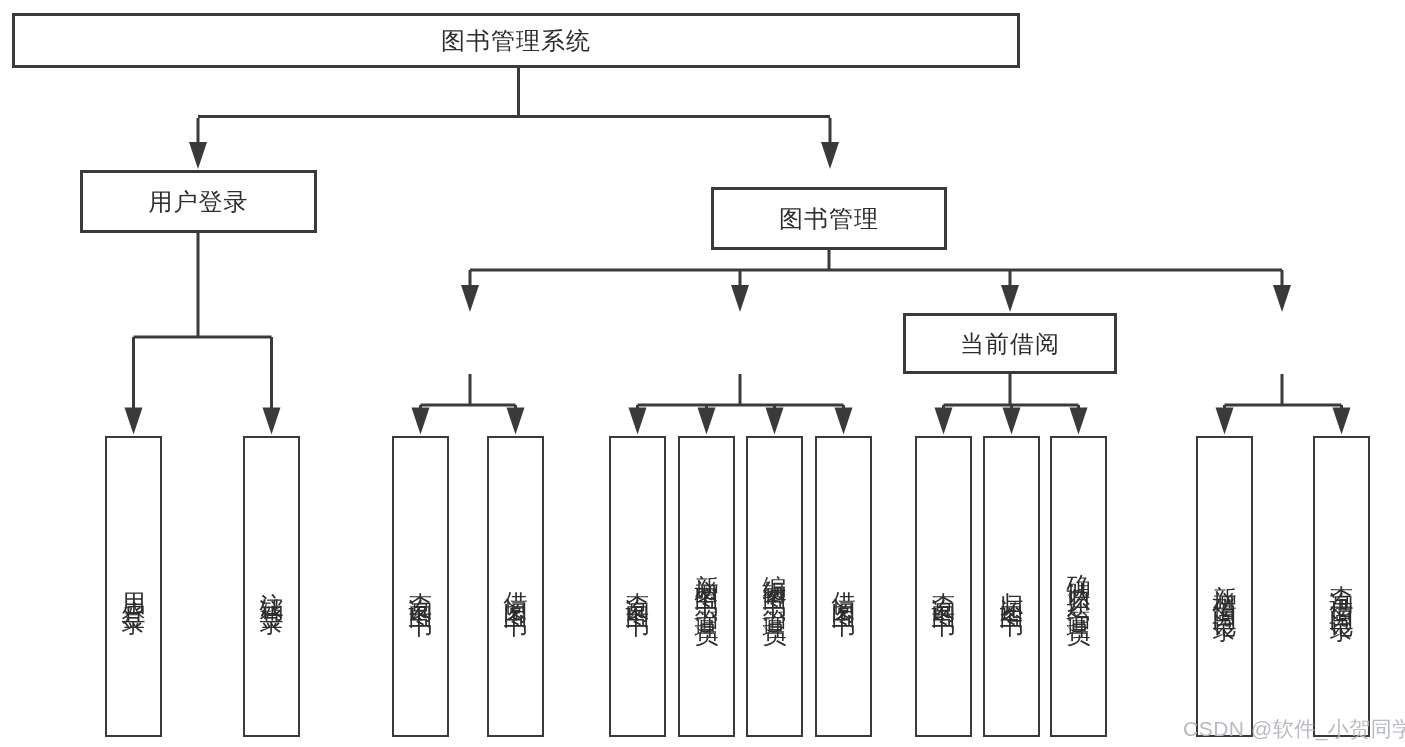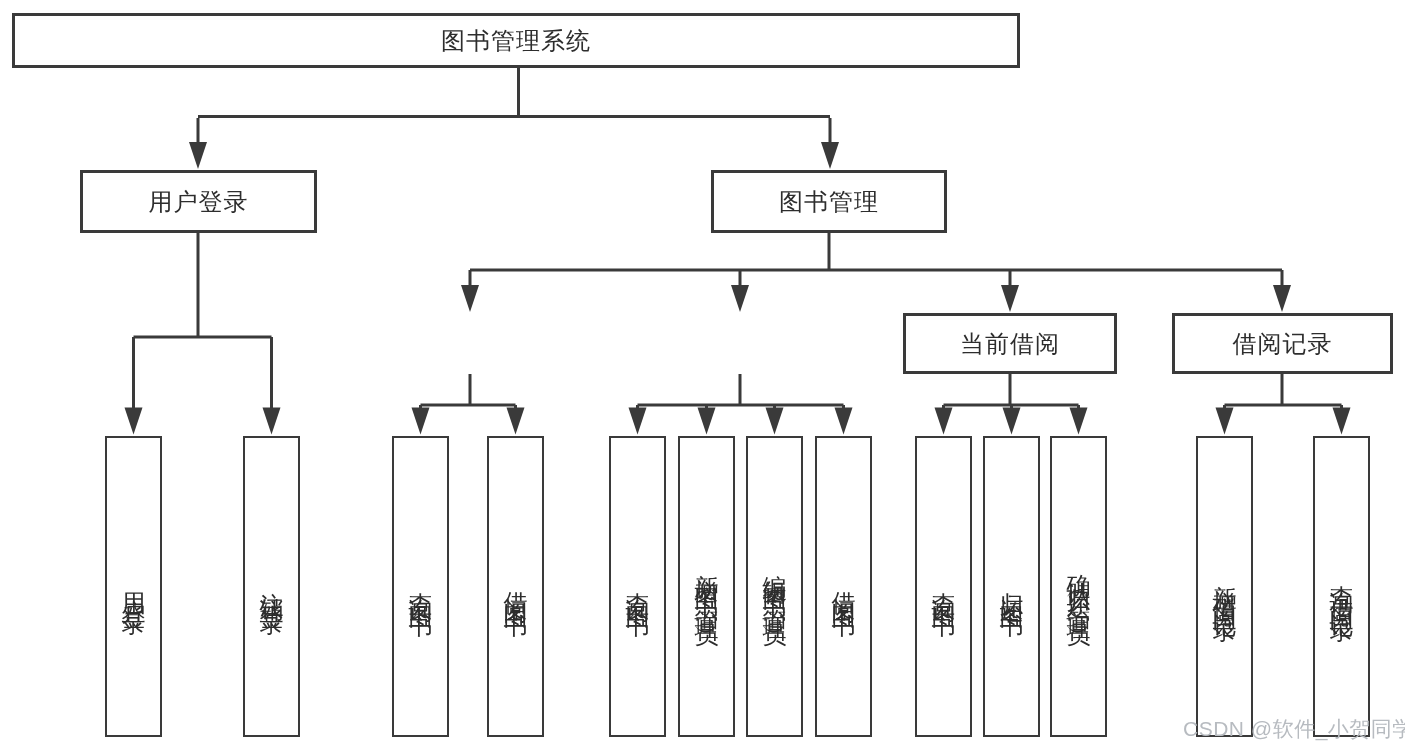--- a/index.html
+++ b/index.html
@@ -113,24 +113,23 @@
     <g>
       <path class="ln" d="M1282 374 V406.5 M1224.5 405 H1341.5 M1224.5 405 V412 M1341.5 405 V412"></path>
       <polygon class="ah" points="1215.5,407.5 1233.5,407.5 1224.5,434.5"></polygon>
       <polygon class="ah" points="1332.5,407.5 1350.5,407.5 1341.5,434.5"></polygon>
     </g>
   </svg>
 
   <div class="hbox" style="left:12px; top:13px; width:1008px; height:55px;">图书管理系统</div>
 
   <div class="hbox" style="left:80px; top:170px; width:237px; height:63px;">用户登录</div>
-  <div class="hbox" style="left:711px; top:170px; width:236px; height:63px;">图书管理</div>
+  <div class="hbox" style="left:711px; top:187px; width:236px; height:63px;">图书管理</div>
 
   <div class="hbox" style="left:903px; top:313px; width:214px; height:61px;">当前借阅</div>
-  <div class="hbox" style="left:1172px; top:313px; width:221px; height:61px;">借阅记录</div>
 
   <div class="vbox" style="left:105px;">
     <span class="vtext">用户登录</span>
   </div>
   <div class="vbox" style="left:243px;">
     <span class="vtext">注销登录</span>
   </div>
 
   <div class="vbox" style="left:392px;">
     <span class="vtext">查询图书</span>

